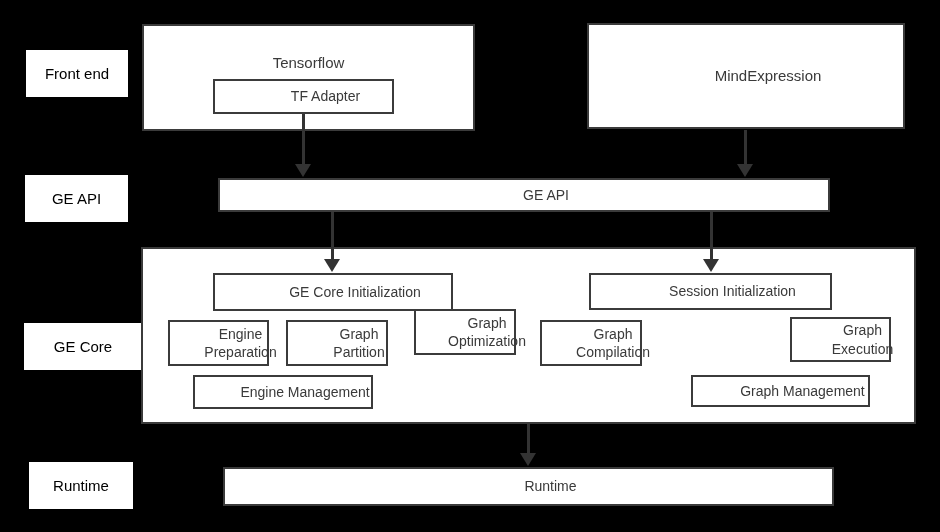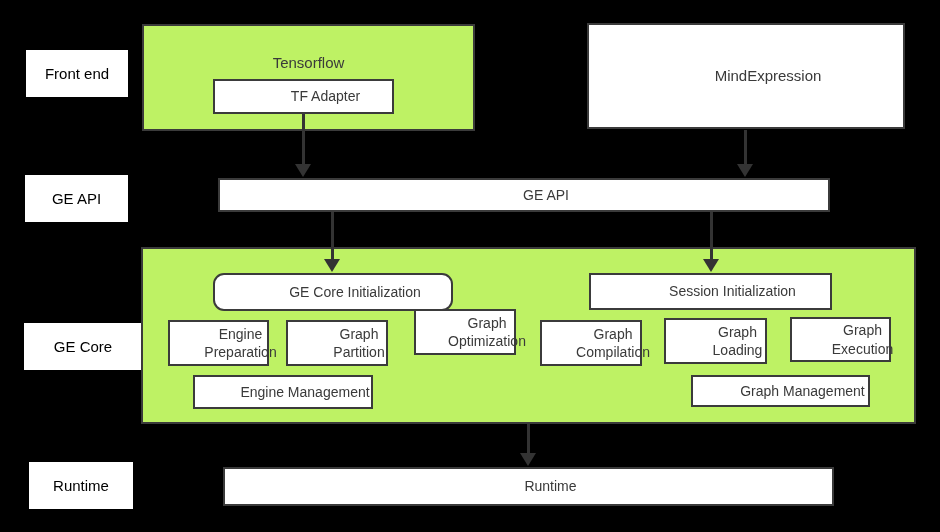--- a/index.html
+++ b/index.html
@@ -24,21 +24,21 @@
   }
   .side-label{
     position:absolute;
     background:#fff;
     display:flex;align-items:center;justify-content:center;
     font-size:15px;color:#000000;
     box-sizing:border-box;
   }
   .container-box{
     position:absolute;
-    background:#bef264;
+    background:#ffffff;
     border:2px solid #3b3b3b;
     box-sizing:border-box;
   }
   .box-title{
     position:absolute;left:0;right:0;top:28px;
     text-align:center;font-size:15px;color:#3a3a3a;
   }
   .arrow{position:absolute;width:16px;}
   .arrow-line{
     position:absolute;left:6.5px;top:0;width:3px;
@@ -65,28 +65,27 @@
     <div class="box-title">Tensorflow</div>
     <div class="box" style="left:69px;top:53px;width:181px;height:35px;">TF Adapter</div>
   </div>
 
   <div class="box" style="left:587px;top:23px;width:318px;height:106px;font-size:15px;">MindExpression</div>
 
   <div class="box" style="left:218px;top:178px;width:612px;height:34px;">GE API</div>
 
   <div class="container-box" style="left:141px;top:247px;width:775px;height:177px;">
 
-    <div class="box" style="left:70px;top:24px;width:240px;height:38px;border-radius:11px;">GE Core Initialization</div>
+    <div class="box" style="left:70px;top:24px;width:240px;height:38px;">GE Core Initialization</div>
     <div class="box" style="left:446px;top:24px;width:243px;height:37px;">Session Initialization</div>
 
     <div class="box" style="left:25px;top:71px;width:101px;height:46px;">Engine Preparation</div>
     <div class="box" style="left:143px;top:71px;width:102px;height:46px;">Graph Partition</div>
     <div class="box" style="left:271px;top:60px;width:102px;height:46px;">Graph Optimization</div>
     <div class="box" style="left:397px;top:71px;width:102px;height:46px;">Graph Compilation</div>
-    <div class="box" style="left:521px;top:69px;width:103px;height:46px;">Graph Loading</div>
     <div class="box" style="left:647px;top:68px;width:101px;height:45px;">Graph Execution</div>
 
     <div class="box" style="left:50px;top:126px;width:180px;height:34px;">Engine Management</div>
     <div class="box" style="left:548px;top:126px;width:179px;height:32px;">Graph Management</div>
   </div>
 
   <div class="box" style="left:223px;top:467px;width:611px;height:39px;">Runtime</div>
 
   <div class="arrow" style="left:295px;top:114px;height:63px;">
     <div class="arrow-line"></div>

